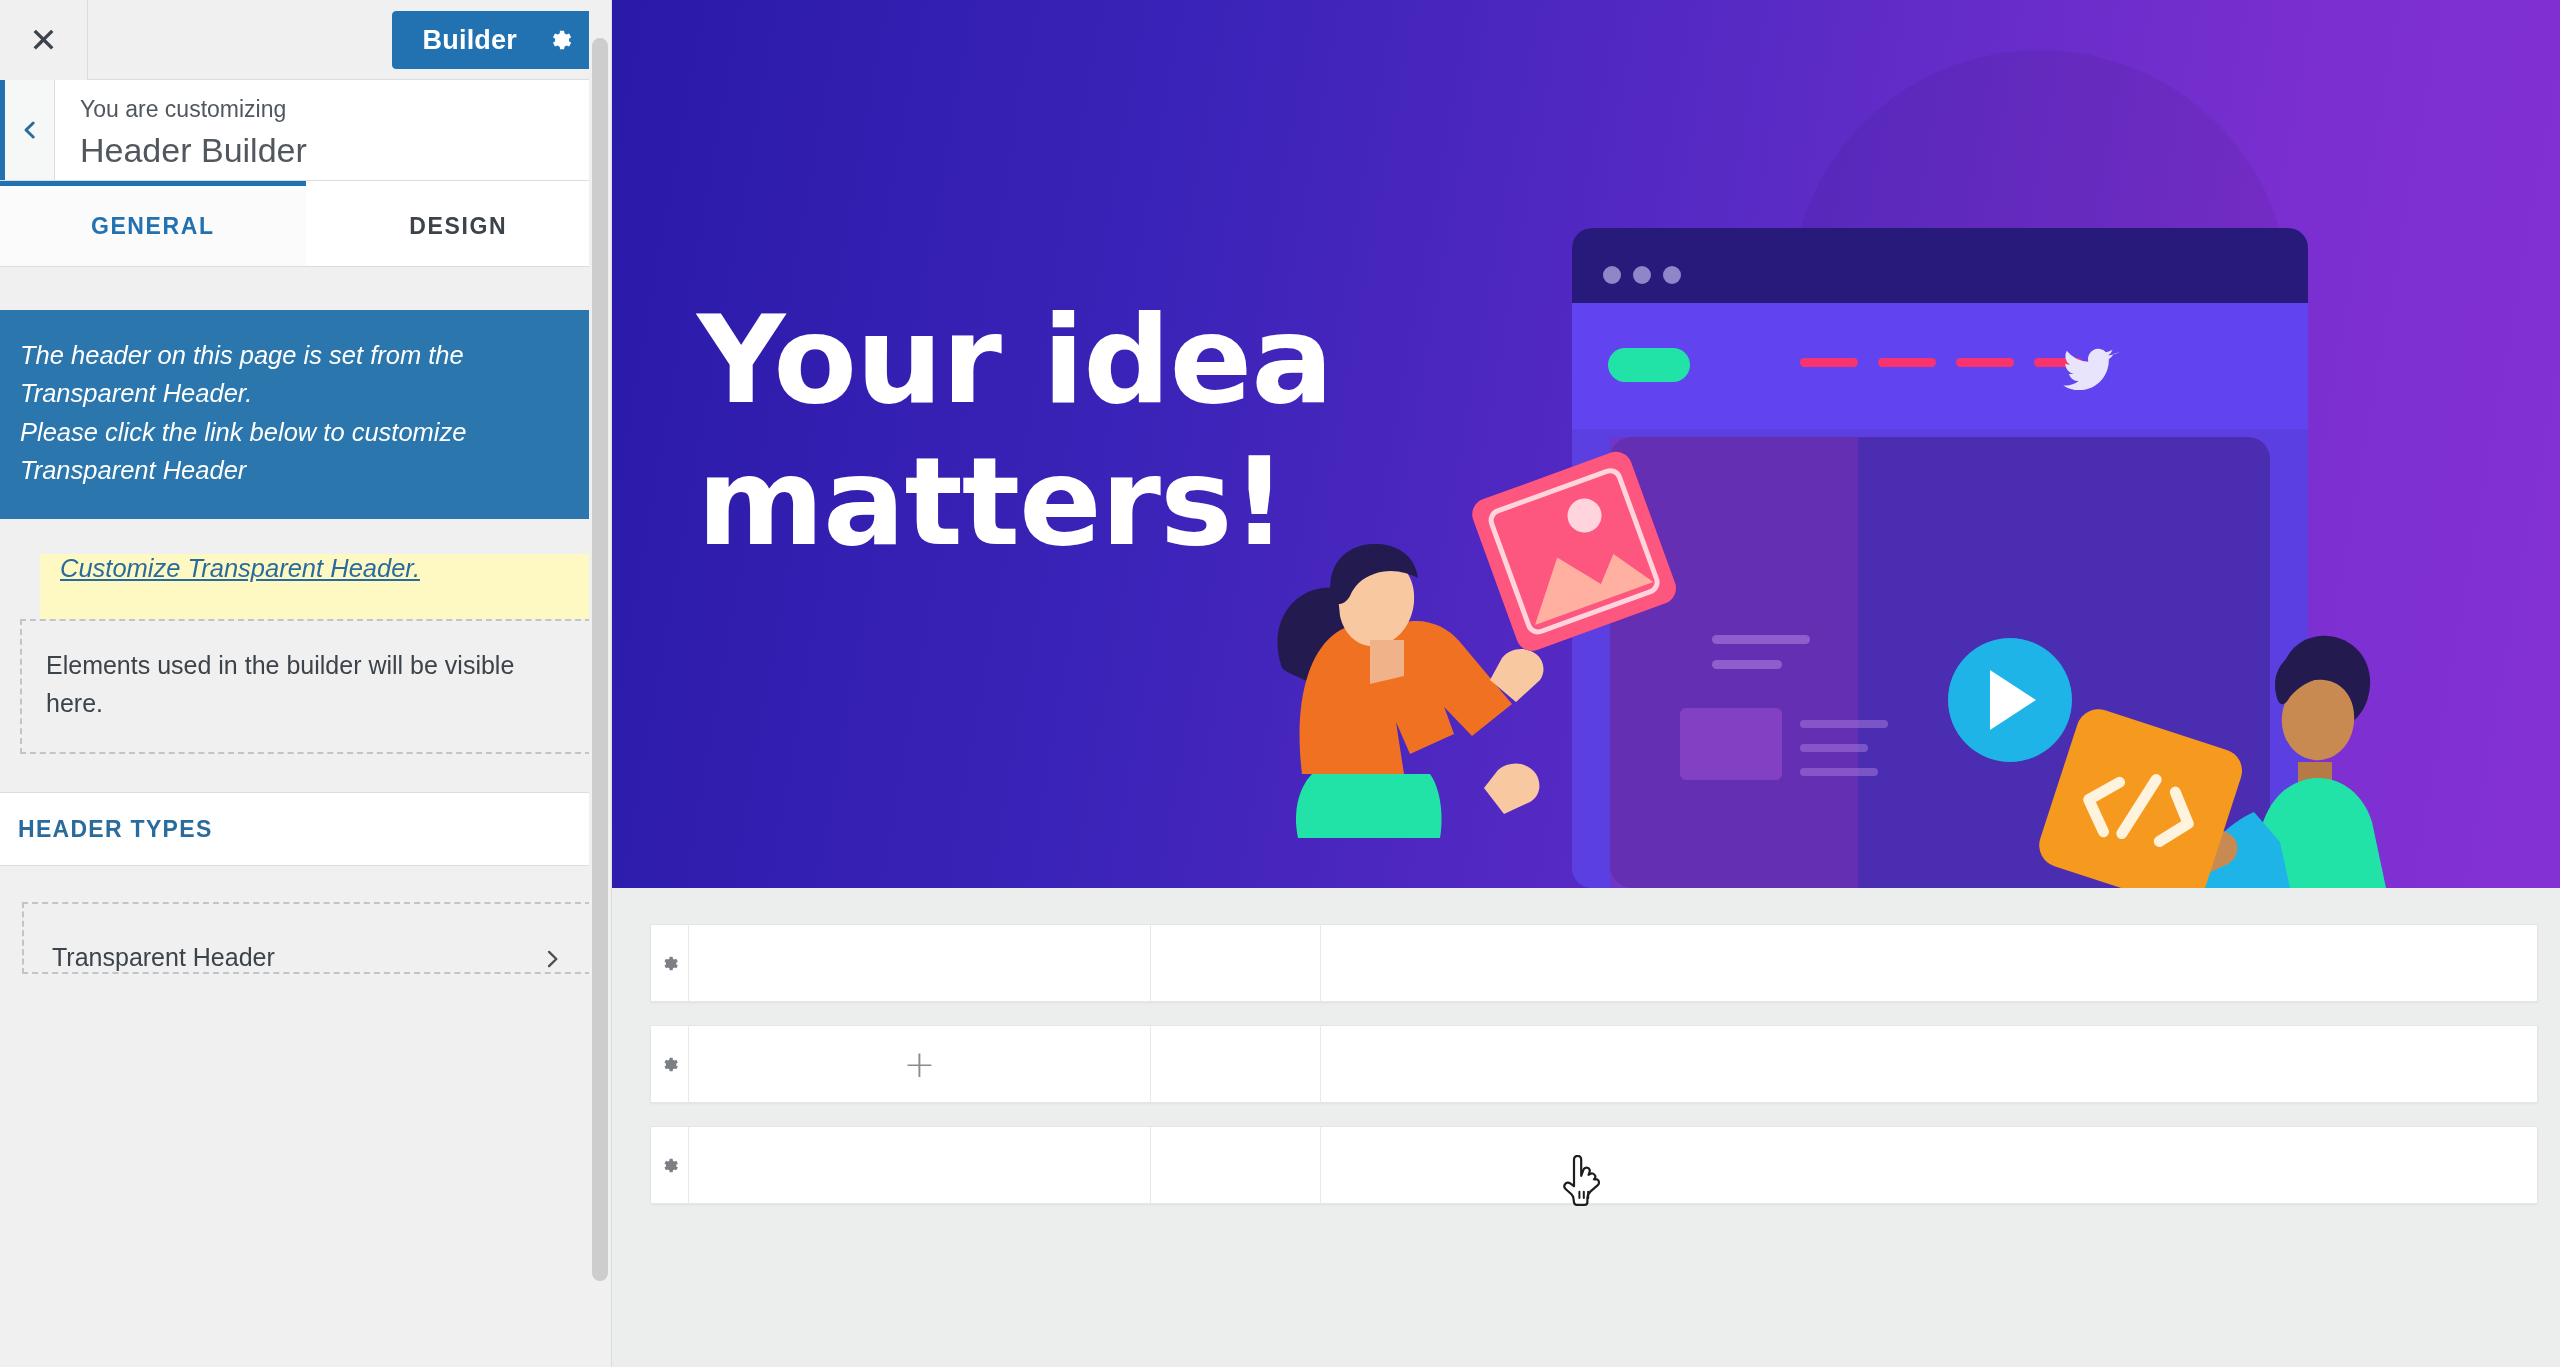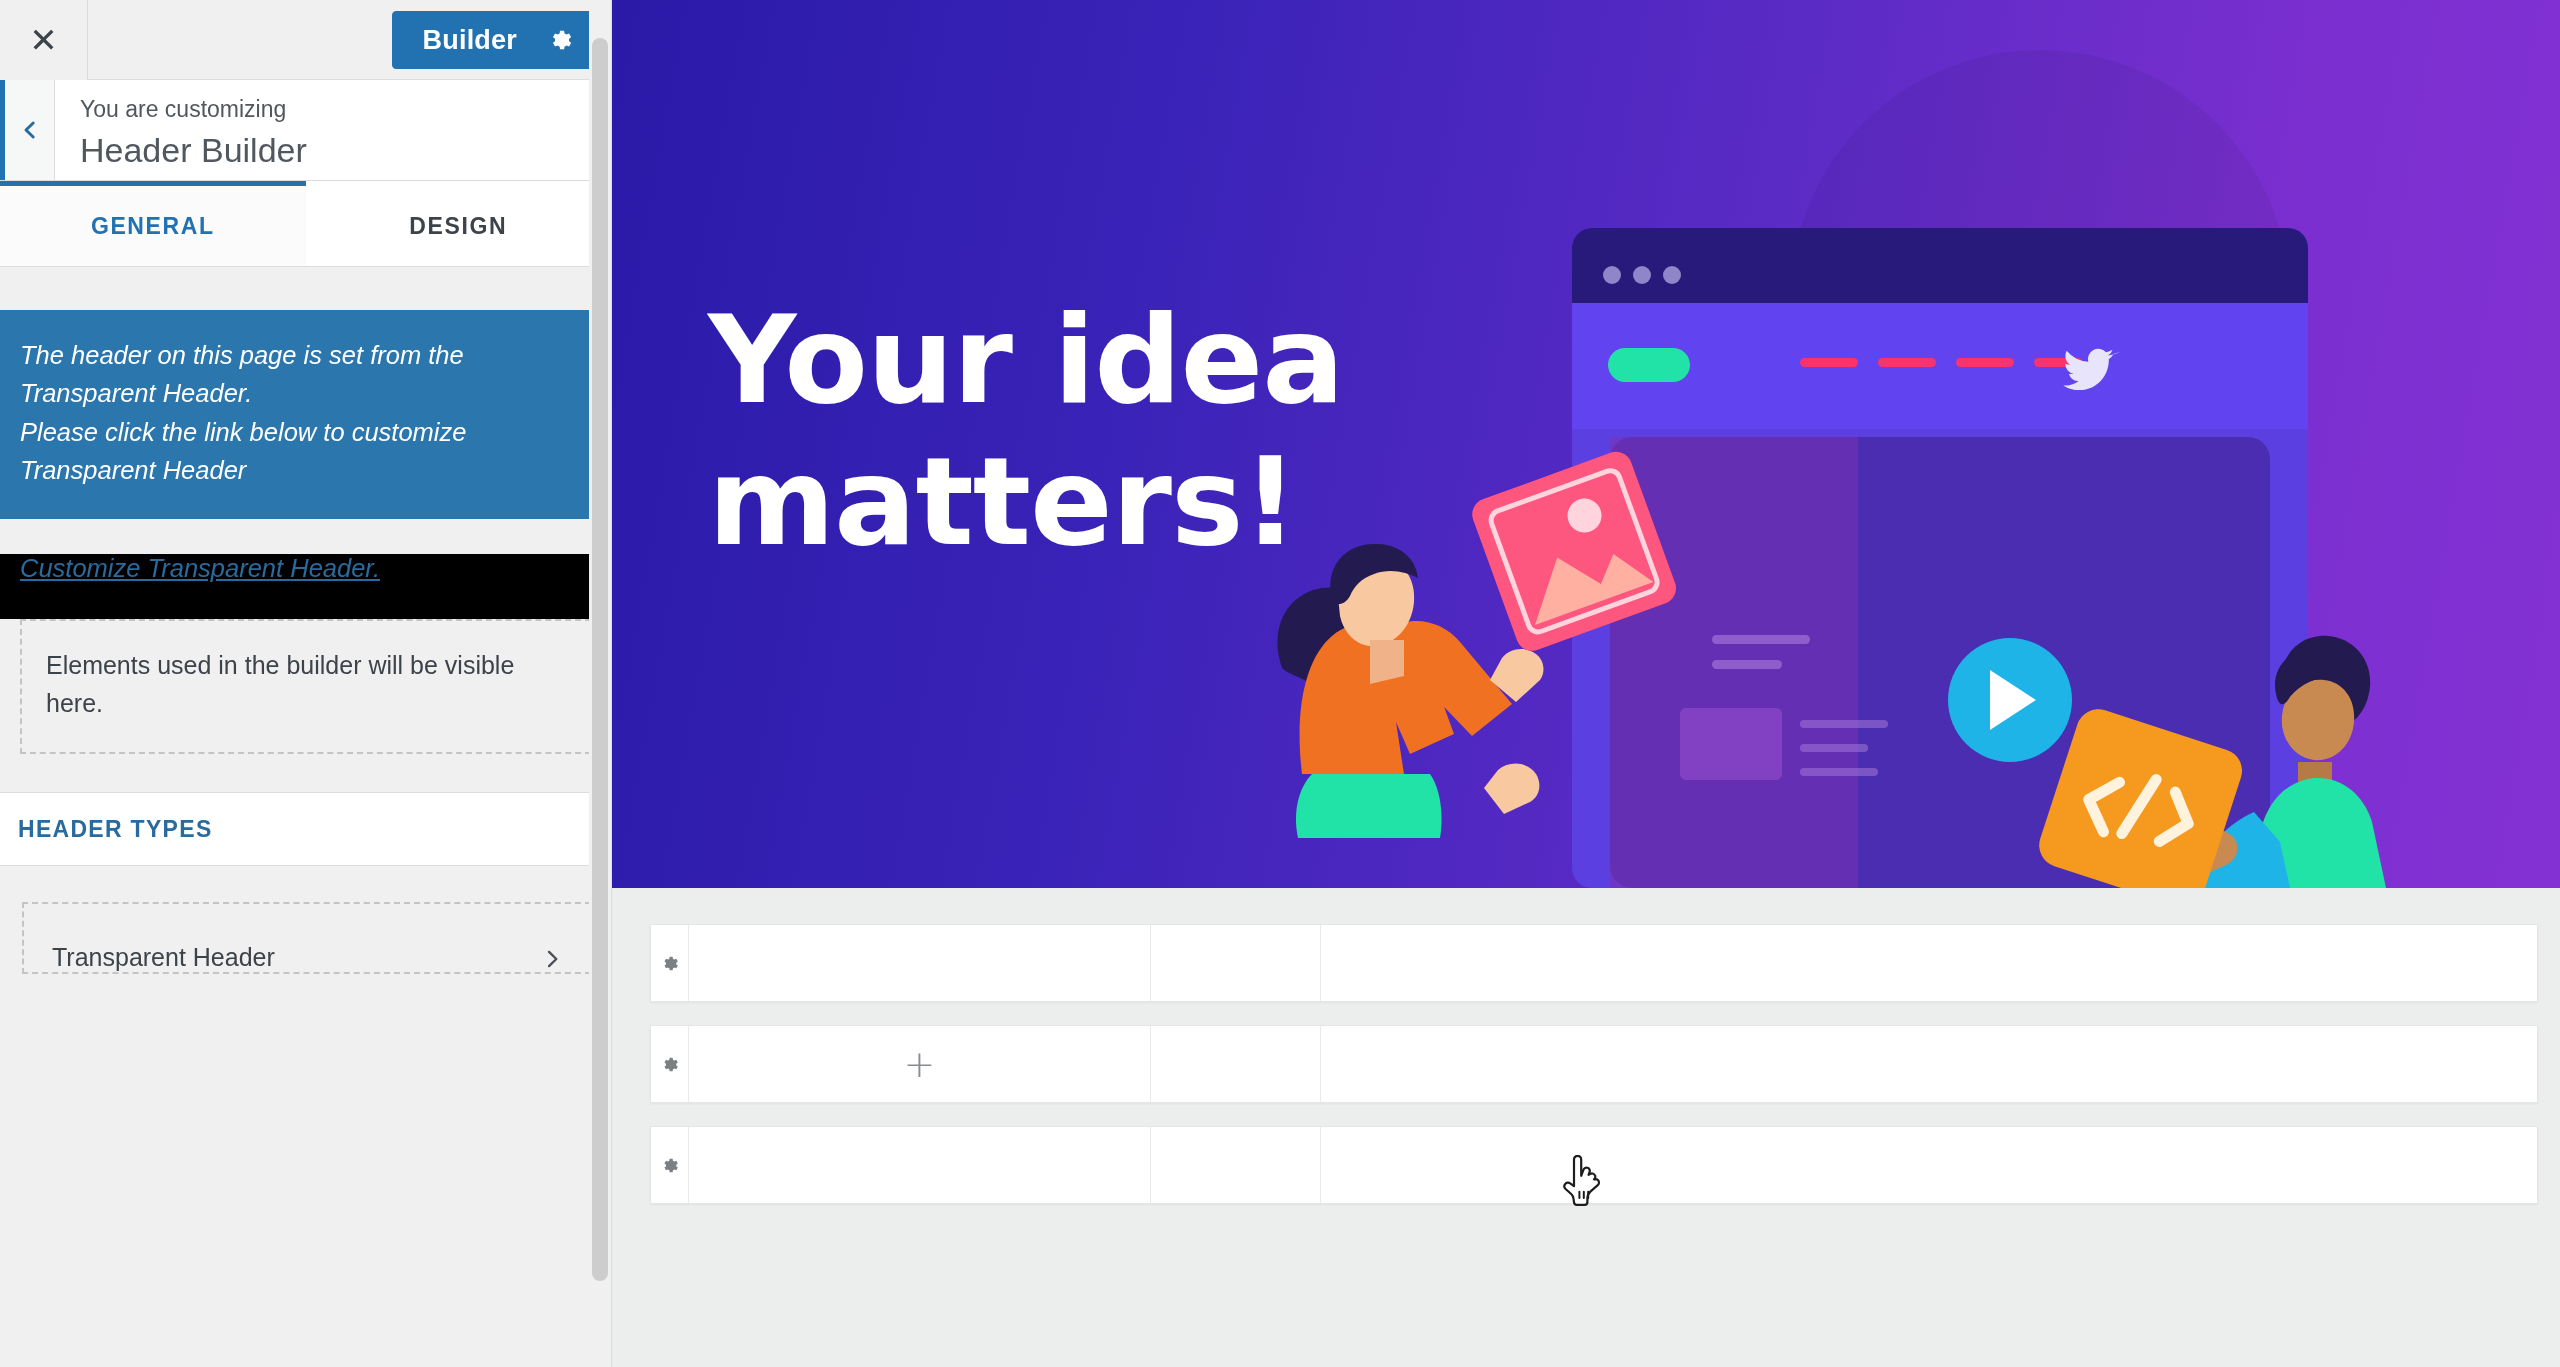--- a/index.html
+++ b/index.html
@@ -118,21 +118,21 @@
     color: #fff;
     padding: 26px 22px 30px 20px;
   }
   .notice p {
     font-style: italic; font-size: 25.5px; line-height: 1.5;
     color: #fff;
   }
 
   .notice-gap { height: 35px; background: #f0f0f1; }
 
-  .notice-link-wrap { background: #000000; padding: 0 20px 36px 20px; }
+  .notice-link-wrap { background: #fef9c3; padding: 0 20px 36px 20px; margin-left: 40px; }
   .notice-link {
     font-style: italic; font-size: 25.5px; color: #2a6b9e;
     text-decoration: underline; cursor: pointer; display: inline-block;
   }
 
   
   .elements-wrap { background: #f0f0f1; padding: 0 20px 38px 20px; }
   .elements-box {
     border: 2px dashed #c3c4c7;
     background: #f0f0f1;
@@ -189,21 +189,21 @@
 
   
   .hero {
     position: relative;
     width: 1948px; height: 888px;
     background: linear-gradient(100deg, #2a1aa8 0%, #3a23b8 28%, #5c2bc6 58%, #7b2fd0 82%, #8431d4 100%);
     overflow: hidden;
   }
   .hero-title {
     position: absolute;
-    left: 96px; top: 290px;
+    left: 85px; top: 290px;
     color: #fff;
     font-size: 122px;
     font-weight: 700;
     line-height: 1.16;
     letter-spacing: -1px;
     font-family: "DejaVu Sans", sans-serif;
     white-space: pre-line;
   }
   .illus { position: absolute; left: 628px; top: 0; width: 1320px; height: 888px; }
 

